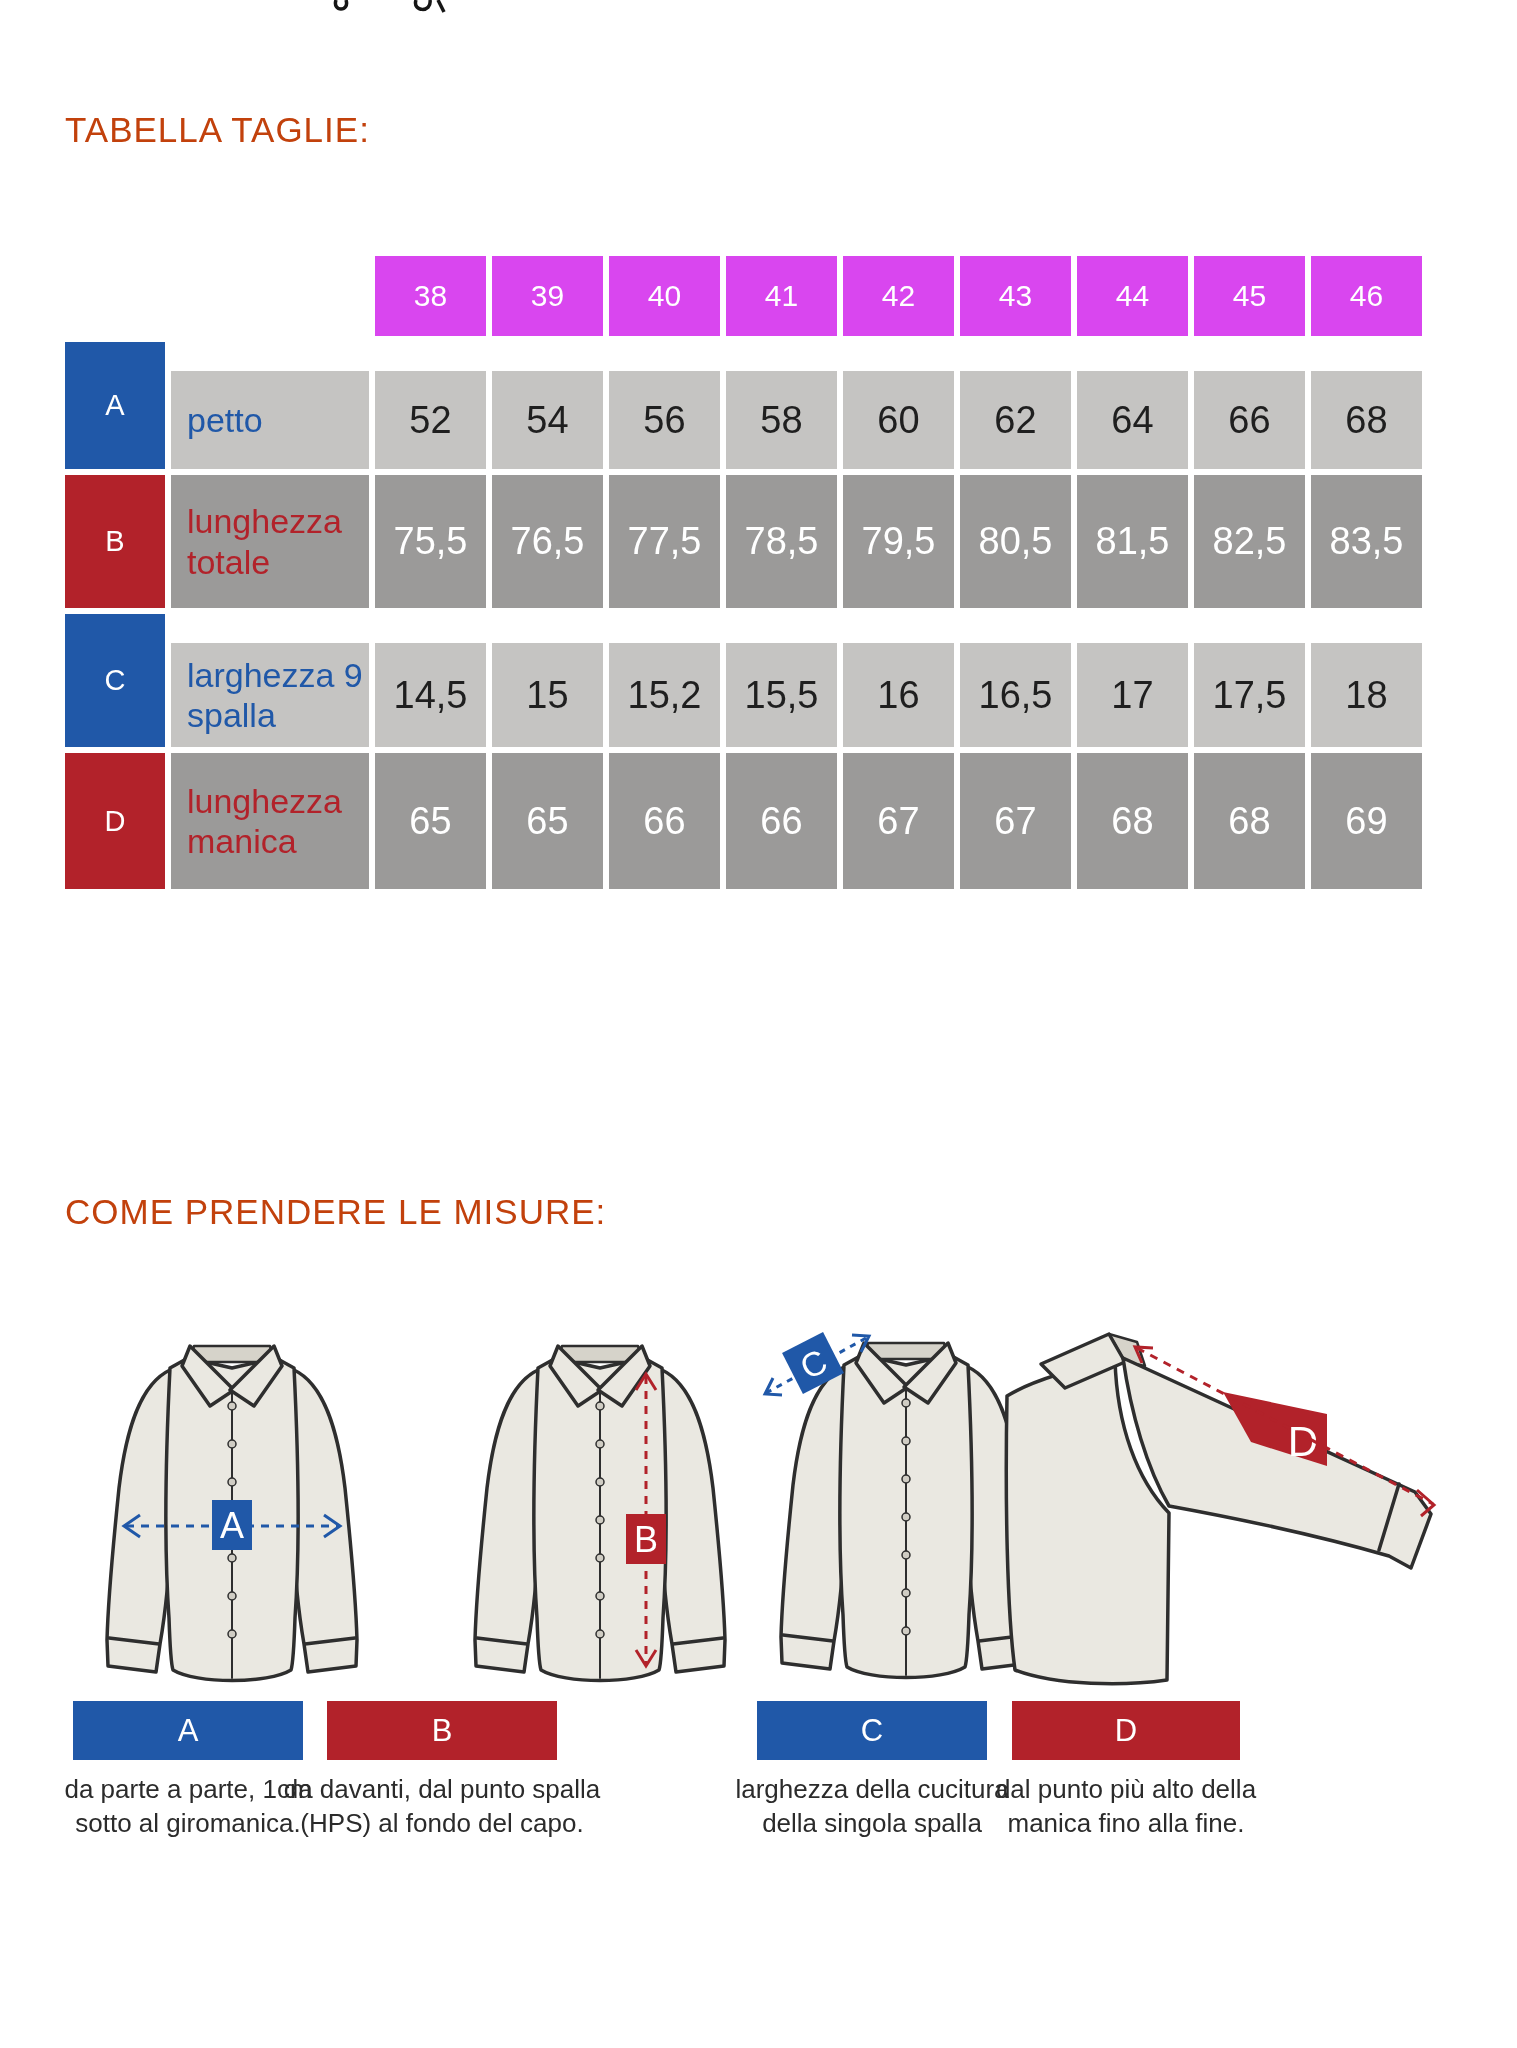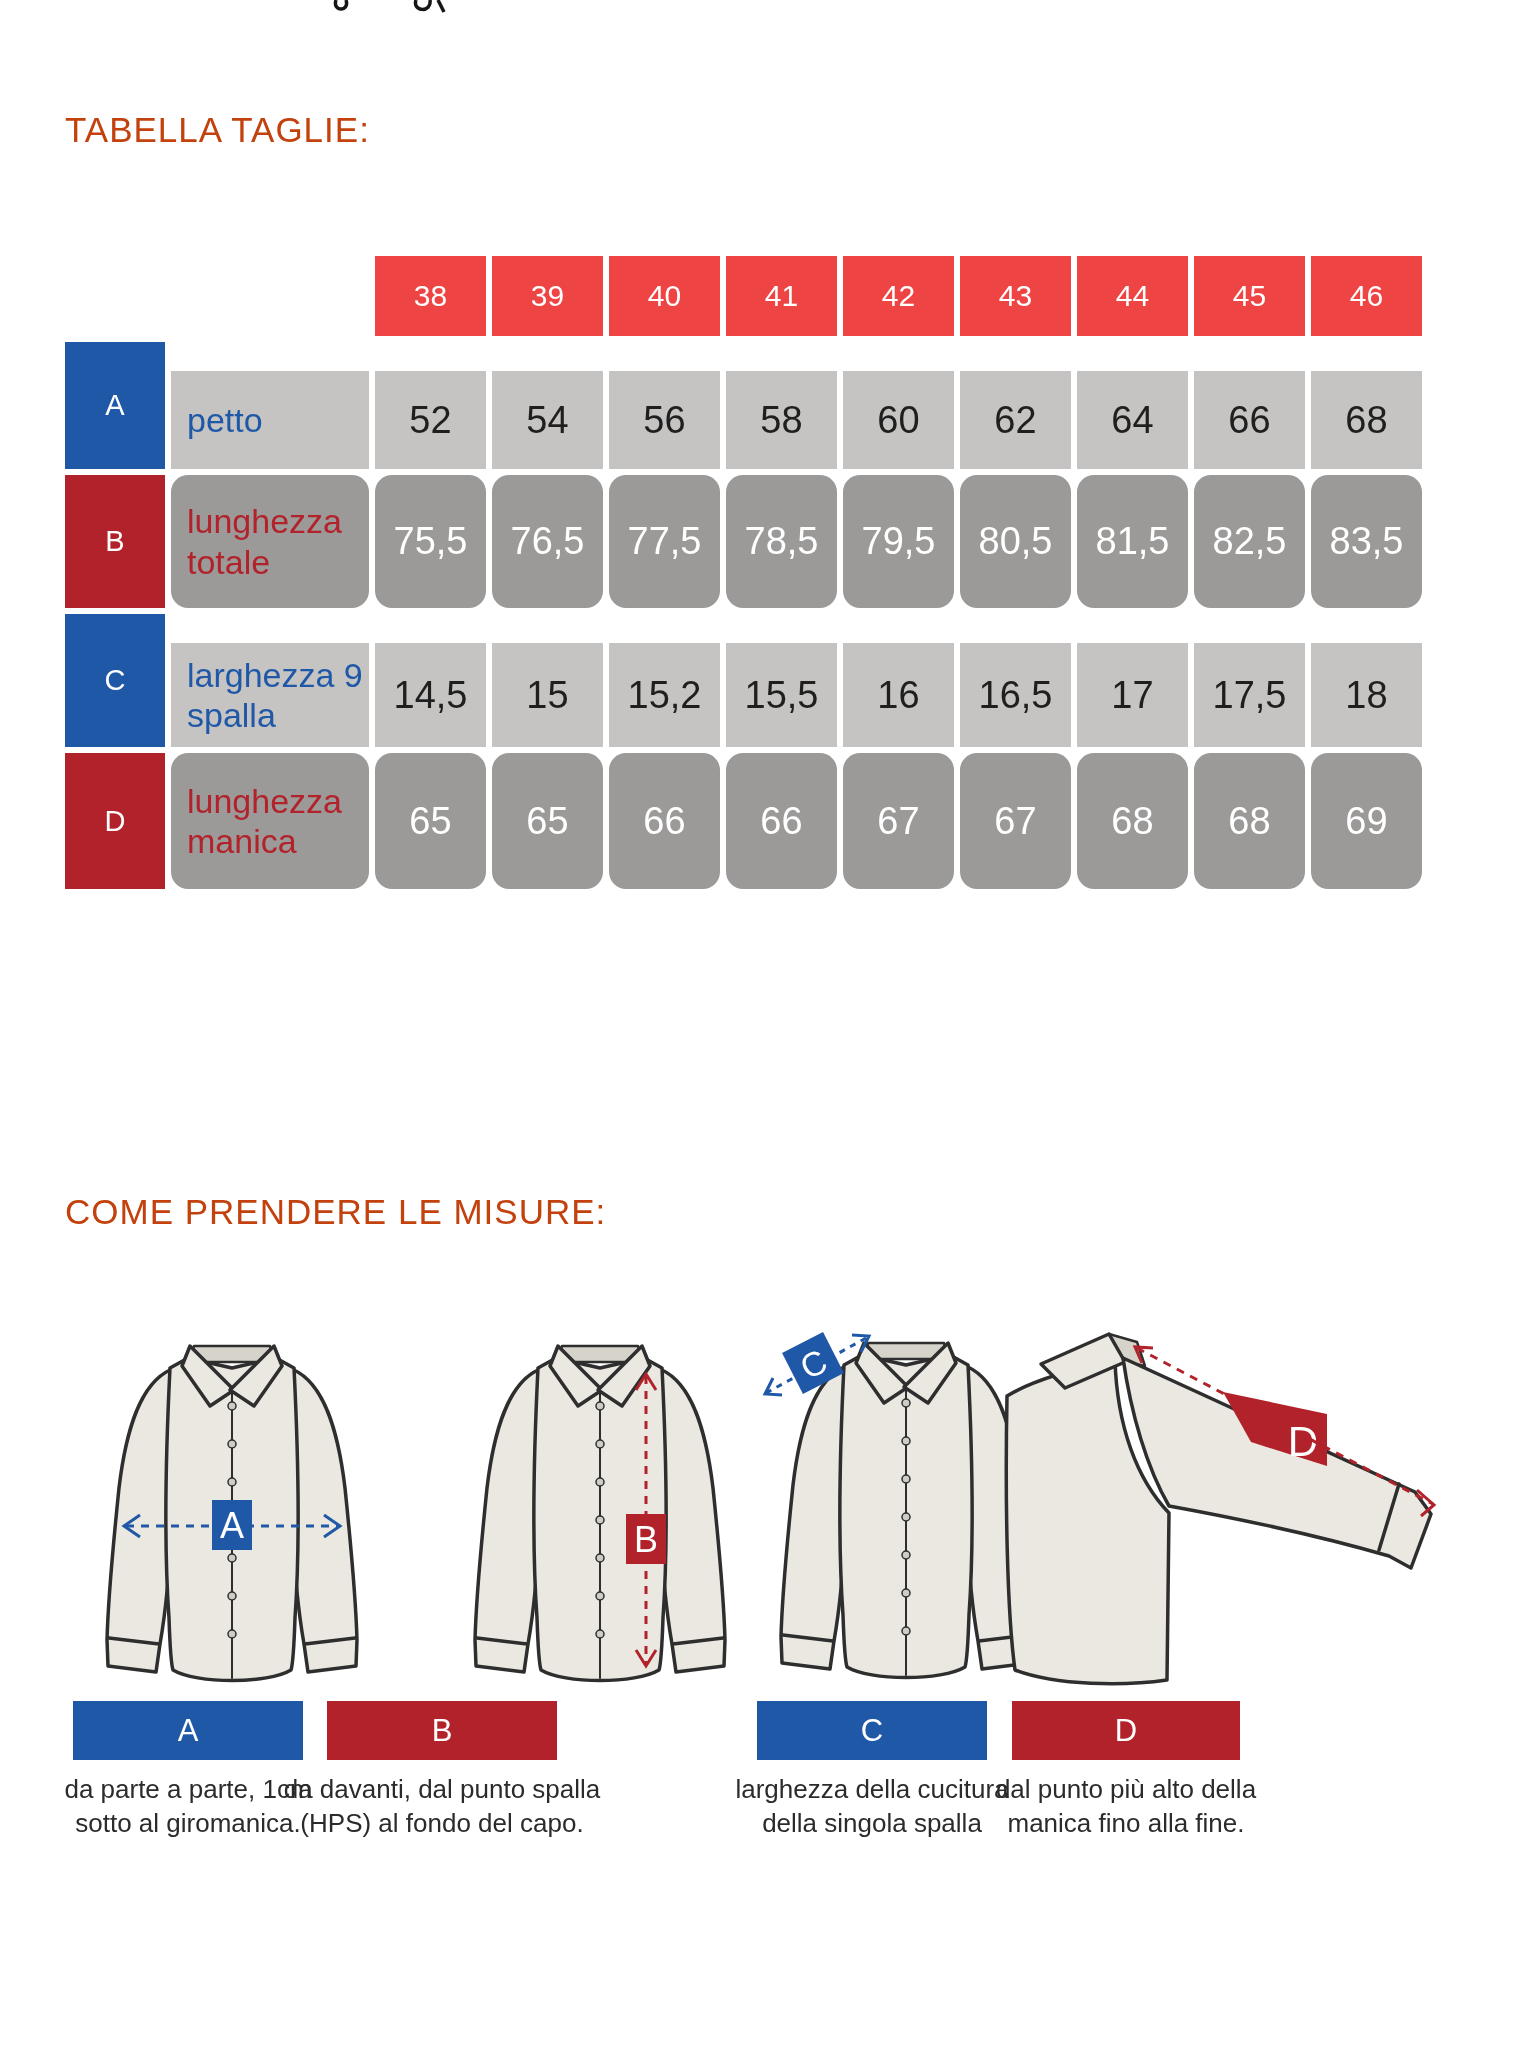--- a/index.html
+++ b/index.html
@@ -17,26 +17,26 @@
 
   
   #size-table {
     position:absolute; left:65px; top:256px;
     display:grid;
     grid-template-columns:100px 198px repeat(9, 111px);
     grid-template-rows:80px 127px 133px 133px 136px;
     gap:6px;
   }
   .cell { display:flex; align-items:center; justify-content:center; box-sizing:border-box; }
-  .hdr { background:#ef4444; color:#ffffff; font-size:30px; }
+  .hdr { background:#d946ef; color:#ffffff; font-size:30px; }
   .letter { color:#ffffff; font-size:29px; }
   .bg-blue { background:#2058a8; }
   .bg-red  { background:#b2222a; }
   .shade-light { background:#c5c4c2;margin-top:29px; }
-  .shade-dark  { background:#9b9a99;border-radius:17px; }
+  .shade-dark  { background:#9b9a99; }
   .lbl { justify-content:flex-start; padding-left:16px; font-size:34px; line-height:1.18; }
   .lbl.txt-blue { color:#2058a8; }
   .lbl.txt-red  { color:#b2222a; }
   .val { font-size:38px; }
   .val.shade-light { color:#1f1f1f; }
   .val.shade-dark  { color:#ffffff; }
 
   
   #measure { position:absolute; left:0; top:1290px; width:1517px; height:758px; }
   .illus { position:absolute; }

